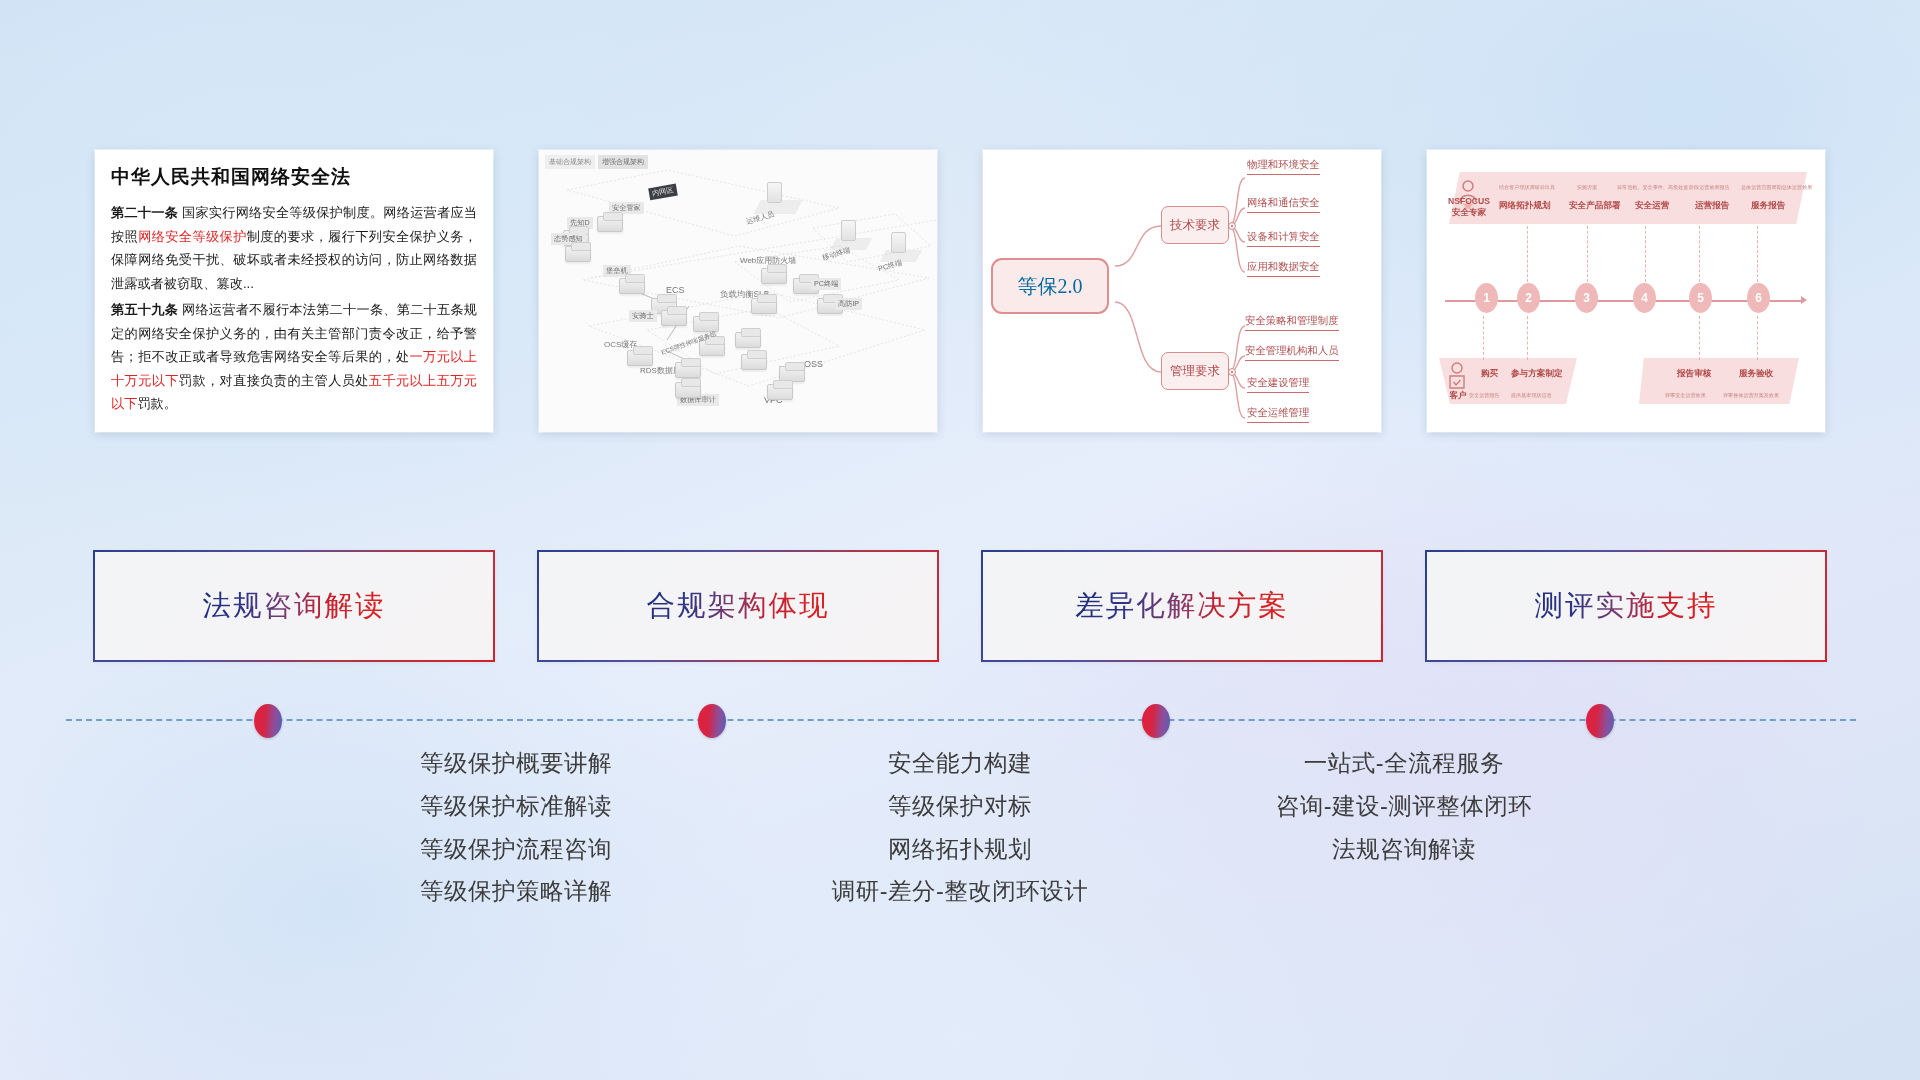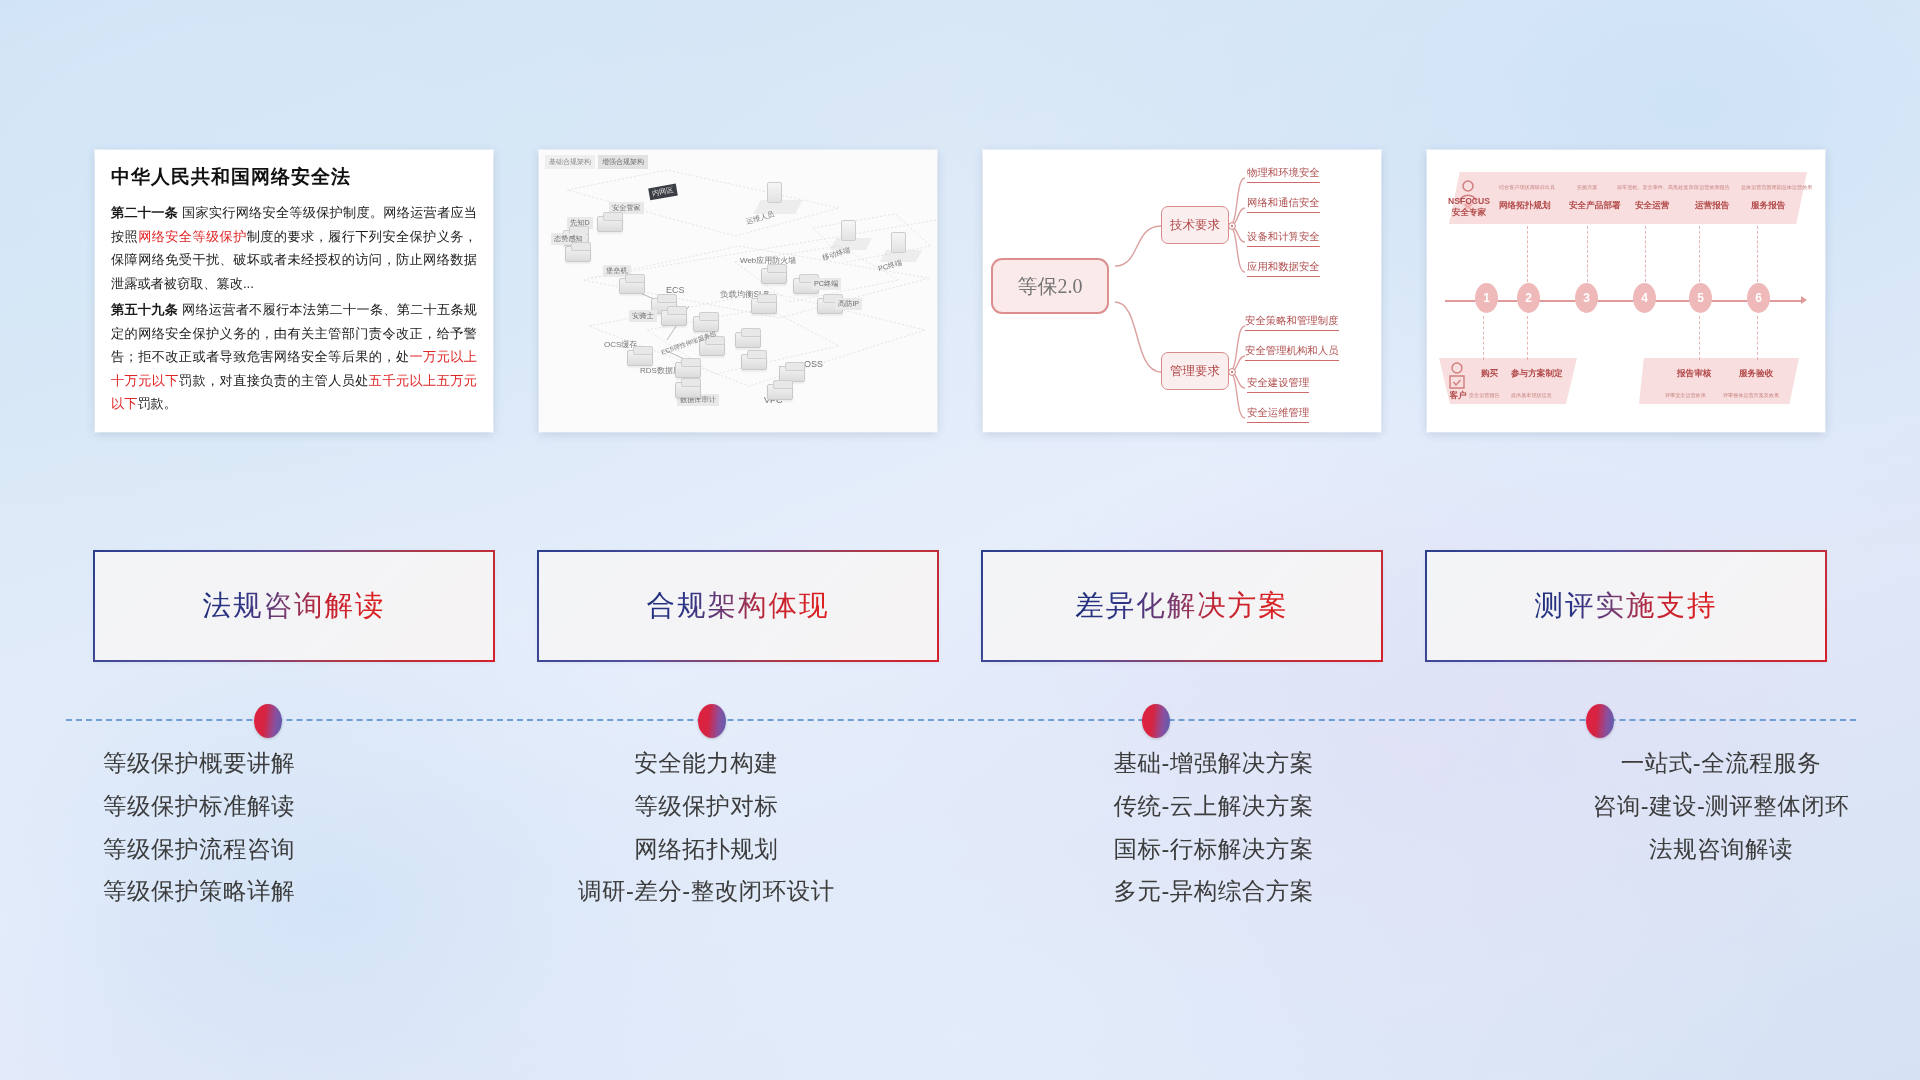--- a/index.html
+++ b/index.html
@@ -83,21 +83,21 @@
   .mind { background: #fff; }
   .mind svg { position: absolute; inset: 0; }
   .mnode {
     position: absolute; border: 1.6px solid #d98b8b; border-radius: 7px;
     background: #fbeeee; color: #b34b4b; font-size: 12.5px;
     display: flex; align-items: center; justify-content: center;
     font-family: "Liberation Serif", "DejaVu Serif", serif;
   }
   .mroot {
     position: absolute; border: 2.4px solid #dd8f8f; border-radius: 11px;
-    background: #fbeaea; color: #737373; font-size: 20px;
+    background: #fbeaea; color: #0369a1; font-size: 20px;
     display: flex; align-items: center; justify-content: center;
     font-family: "Liberation Serif", "DejaVu Serif", serif;
   }
   .mleaf {
     position: absolute; font-size: 10.4px; color: #b05050; white-space: nowrap;
     border-bottom: 1.7px solid #cd6a6a; padding-bottom: 2px;
     font-family: "Liberation Serif", "DejaVu Serif", serif;
   }
 
   
@@ -160,21 +160,21 @@
   }
   .tl-dot {
     position: absolute; top: 4px; width: 28px; height: 34px; border-radius: 50%;
     background: linear-gradient(95deg, #e02040 0%, #d62442 38%, #8b4f9e 72%, #5a5fb0 100%);
     box-shadow: 0 1px 3px rgba(0,0,0,0.18);
   }
 
   
   .lists {
     position: absolute; top: 742px; left: 0; width: 1920px; height: 230px;
-    display: flex; justify-content: space-between; gap: 46px;
+    display: flex; justify-content: center; gap: 46px;
   }
   .lcol { width: 398px; text-align: center; }
   .lcol .li {
     font-size: 23.5px; color: #3c3c3c; line-height: 1.82; letter-spacing: 0.5px;
     white-space: nowrap;
   }
 </style>
 </head>
 <body>
 
@@ -293,21 +293,21 @@
         </g>
         <circle cx="249" cy="76" r="3.4" fill="#fff" stroke="#cc8383" stroke-width="1"></circle>
         <circle cx="249" cy="76" r="1.2" fill="#cc8383"></circle>
         <circle cx="249" cy="222" r="3.4" fill="#fff" stroke="#cc8383" stroke-width="1"></circle>
         <circle cx="249" cy="222" r="1.2" fill="#cc8383"></circle>
       </svg>
 
       <div class="mroot" style="left:8px; top:108px; width:118px; height:56px;">等保2.0</div>
 
       <div class="mnode" style="left:178px; top:56px; width:68px; height:38px;">技术要求</div>
-      <div class="mleaf" style="left:264px; top:16px;">物理和环境安全</div>
+      <div class="mleaf" style="left:264px; top:8px;">物理和环境安全</div>
       <div class="mleaf" style="left:264px; top:46px;">网络和通信安全</div>
       <div class="mleaf" style="left:264px; top:80px;">设备和计算安全</div>
       <div class="mleaf" style="left:264px; top:110px;">应用和数据安全</div>
 
       <div class="mnode" style="left:178px; top:202px; width:68px; height:38px;">管理要求</div>
       <div class="mleaf" style="left:262px; top:164px;">安全策略和管理制度</div>
       <div class="mleaf" style="left:262px; top:194px;">安全管理机构和人员</div>
       <div class="mleaf" style="left:264px; top:226px;">安全建设管理</div>
       <div class="mleaf" style="left:264px; top:256px;">安全运维管理</div>
     </div>
@@ -414,23 +414,17 @@
     <div class="li">等级保护流程咨询</div>
     <div class="li">等级保护策略详解</div>
   </div>
   <div class="lcol">
     <div class="li">安全能力构建</div>
     <div class="li">等级保护对标</div>
     <div class="li">网络拓扑规划</div>
     <div class="li">调研-差分-整改闭环设计</div>
   </div>
   <div class="lcol">
-    <div class="li">基础-增强解决方案</div>
-    <div class="li">传统-云上解决方案</div>
-    <div class="li">国标-行标解决方案</div>
-    <div class="li">多元-异构综合方案</div>
-  </div>
-  <div class="lcol">
     <div class="li">一站式-全流程服务</div>
     <div class="li">咨询-建设-测评整体闭环</div>
     <div class="li">法规咨询解读</div>
   </div>
 </div>
 
 </body></html>

